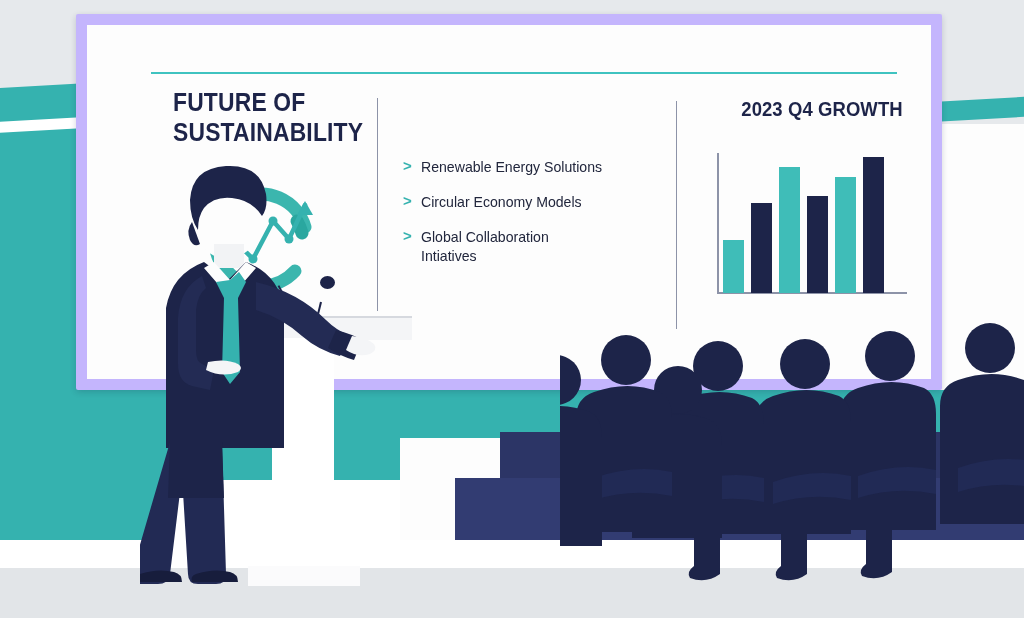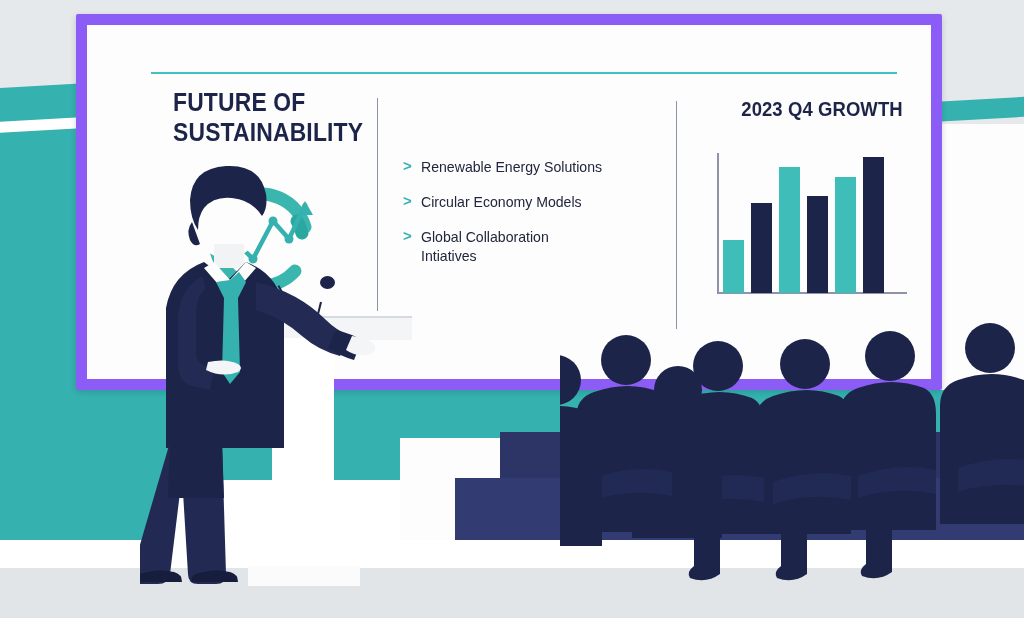--- a/index.html
+++ b/index.html
@@ -20,21 +20,21 @@
 
   .teal-right{position:absolute;left:896px;top:104px;width:140px;height:20px;
      background:#35b2af;transform:skewY(-3.2deg);transform-origin:left top;}
   .grey-right-upper{position:absolute;left:896px;top:0;width:140px;height:112px;background:#e6e9ec;}
   .white-right{position:absolute;left:896px;top:124px;width:140px;height:300px;background:#fdfdfd;}
 
   .teal-band-mid{position:absolute;left:0;top:390px;width:1024px;height:152px;background:#35b2af;}
 
   
   .screen-frame{position:absolute;left:76px;top:14px;width:866px;height:376px;
-      background:#8b5cf6;border-radius:2px;box-shadow:0 2px 6px rgba(20,25,55,.18);}
+      background:#c4b5fd;border-radius:2px;box-shadow:0 2px 6px rgba(20,25,55,.18);}
   .screen-inner{position:absolute;left:11px;top:11px;right:11px;bottom:11px;
       background:#fdfdfd;}
   .screen-rule{position:absolute;left:64px;top:47px;width:746px;height:2px;
       background:#3fc3c0;}
 
   .slide-title{position:absolute;left:86px;top:62px;width:215px;
       font-size:26px;line-height:30px;font-weight:bold;color:#1d2449;
       letter-spacing:.2px;font-family:"Liberation Sans",sans-serif;
       transform:scaleX(.88);transform-origin:left top;}
 

